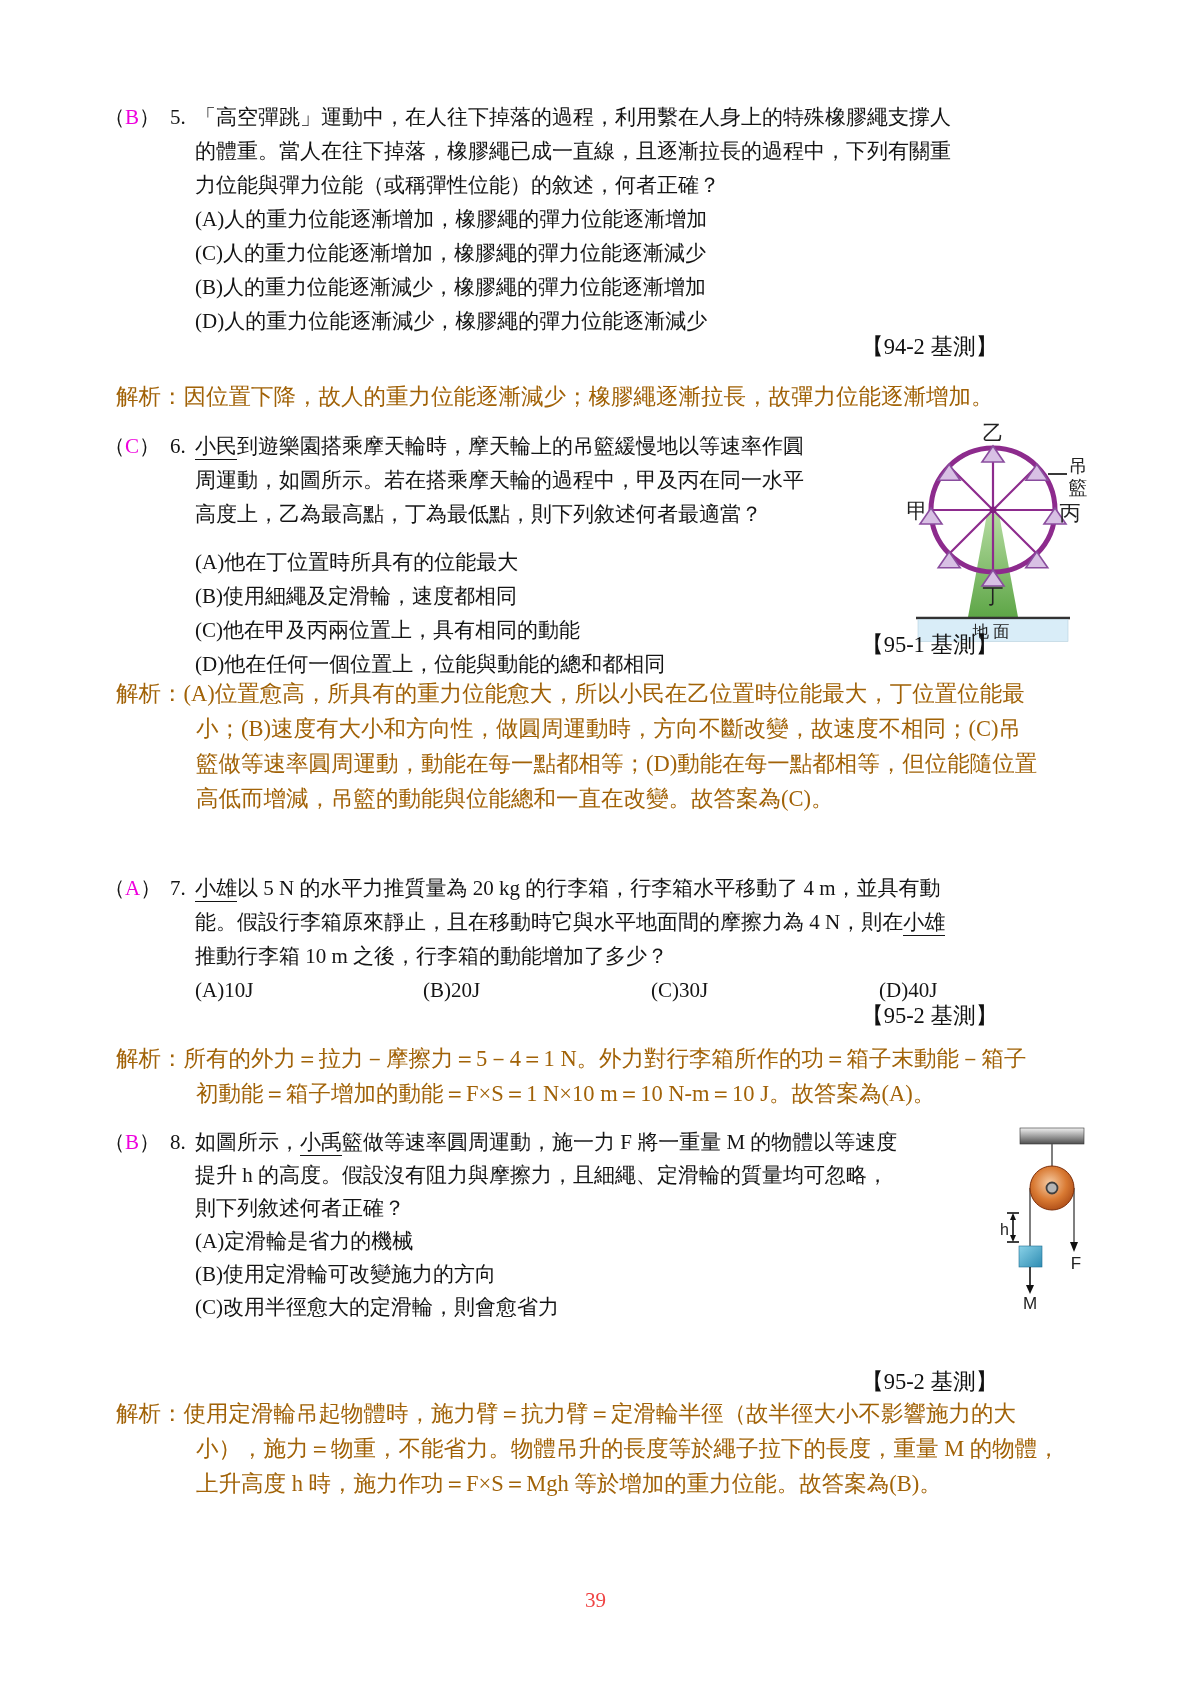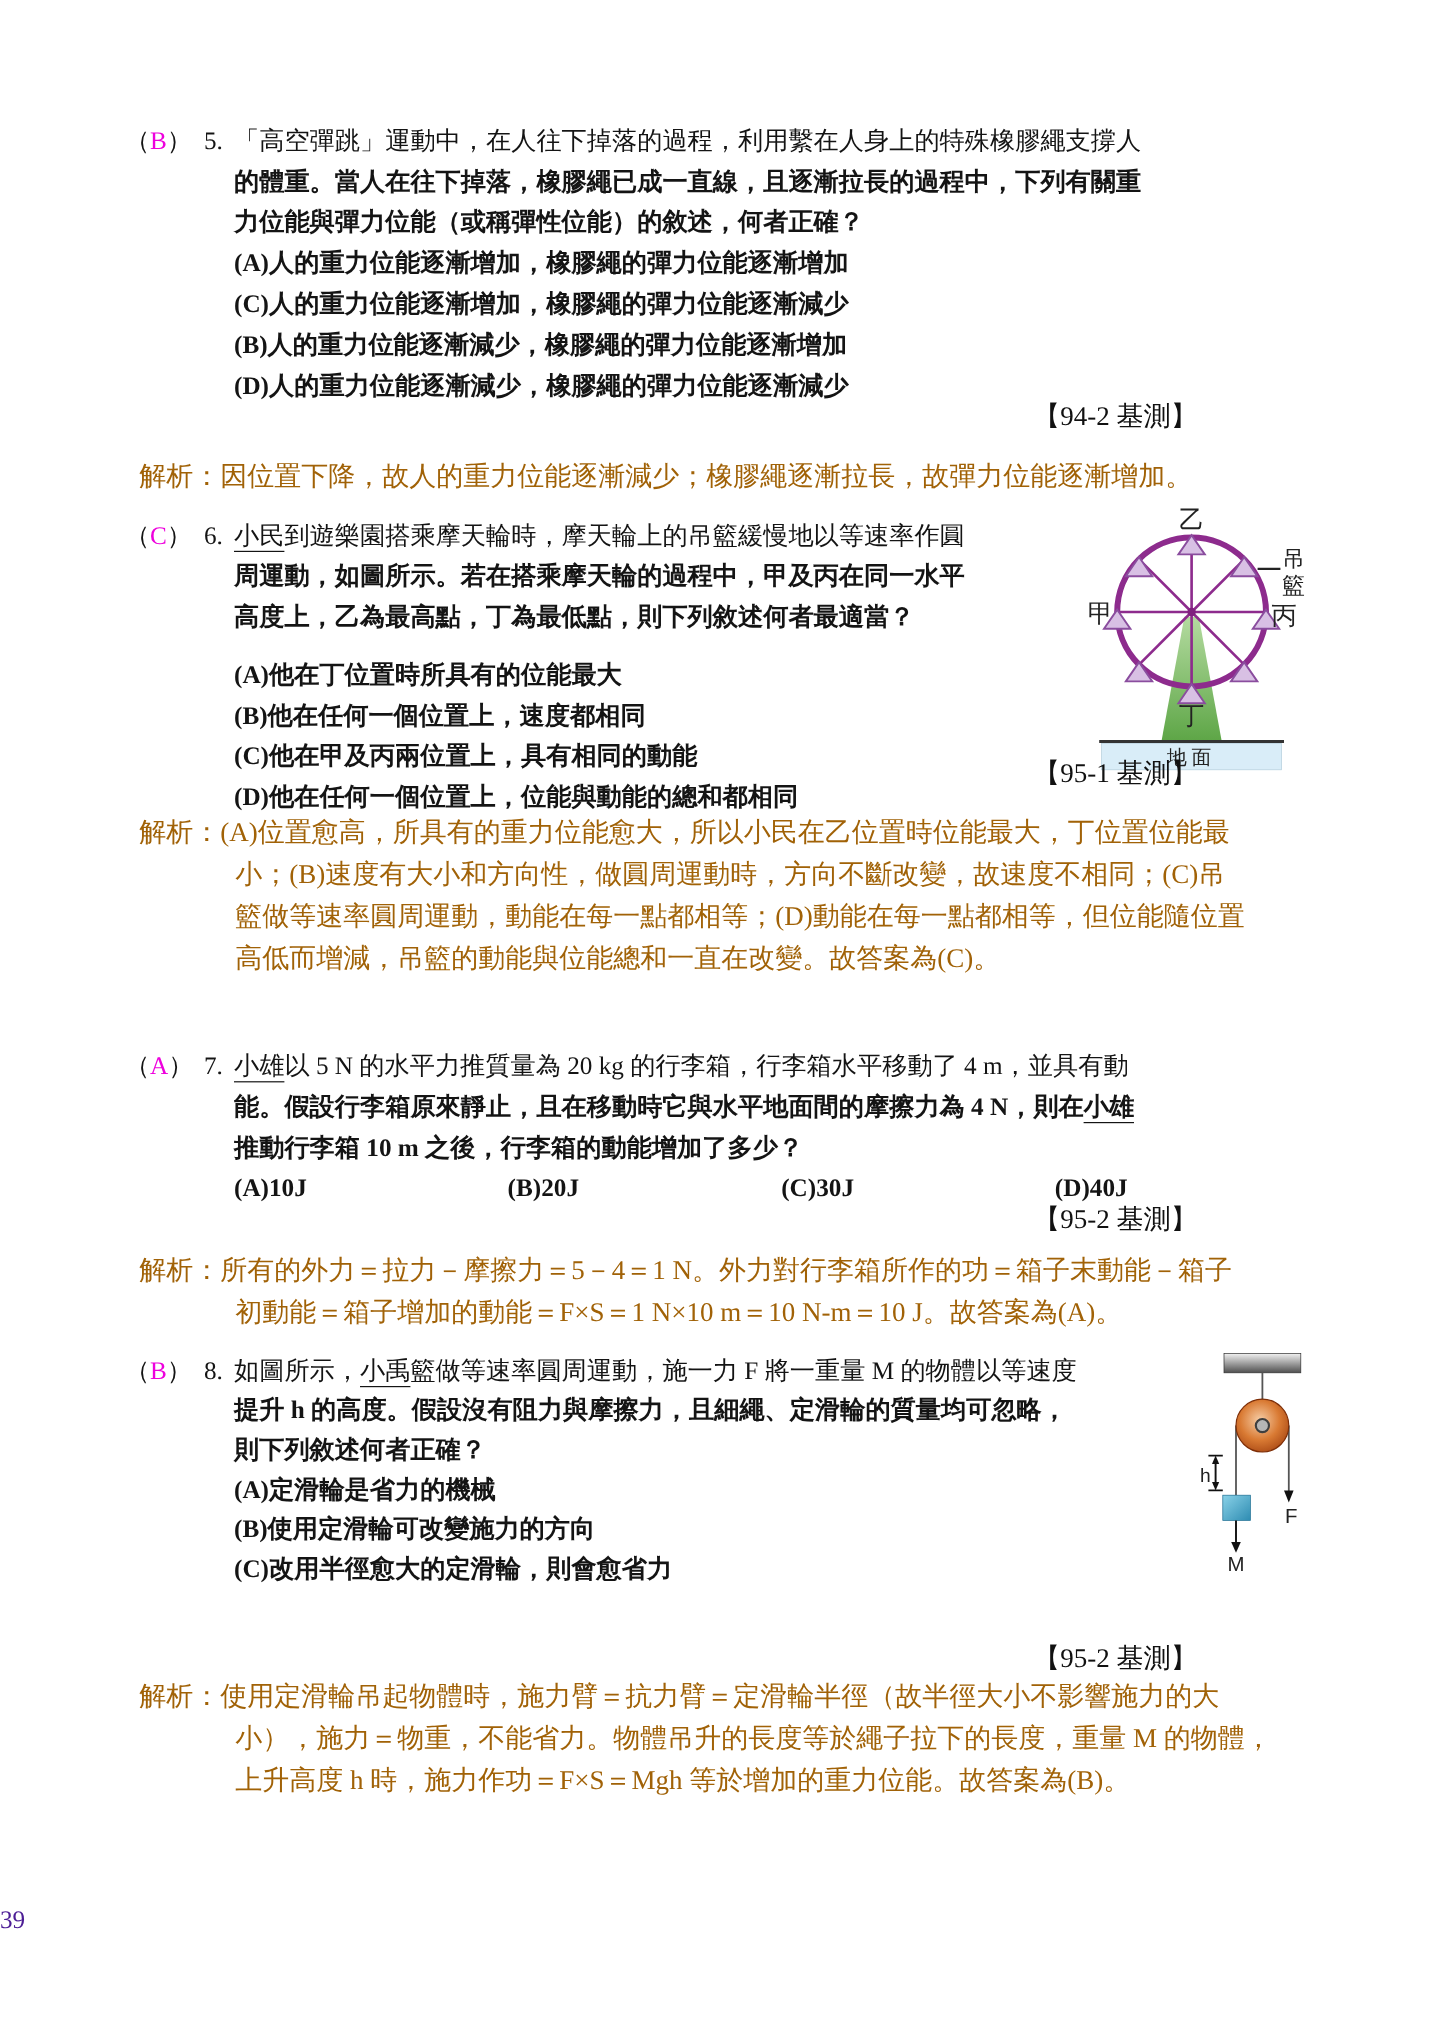--- a/index.html
+++ b/index.html
@@ -7,39 +7,39 @@
   body {
     width:1191px; height:1684px;
     font-family:"Liberation Serif","DejaVu Serif",serif;
     color:#141414;
   }
   .page { position:relative; width:1191px; height:1684px; background:#ffffff; overflow:hidden; }
 
   .qblock { position:absolute; left:104px; }
   .qline { white-space:nowrap; font-size:21px; line-height:34px; height:34px; }
   #q8-block .qline { line-height:33px; height:33px; }
-  .cont { margin-left:91px;font-weight:bold; }
+  .cont { margin-left:91px; }
   .ansbox { display:inline-block; width:66px; }
   .ans { color:#ee00dd; }
   .qnum { display:inline-block; width:25px; }
   .uname { border-bottom:1.6px solid #141414; padding-bottom:1px; }
   .spacer14 { height:14px; }
   .optrow span { display:inline-block; width:228px; }
 
   .source { position:absolute; right:193px; font-size:22.5px; color:#111; white-space:nowrap; }
 
   .exp { position:absolute; left:116px; color:#a16207; }
   .expline { white-space:nowrap; font-size:22.5px; line-height:35px; height:35px; }
   .expcont { margin-left:80px; }
 
   .diagram { position:absolute; }
   svg text.cjk { font-family:"Liberation Serif","DejaVu Serif",serif; }
   svg text.lat { font-family:"Liberation Sans","DejaVu Sans",sans-serif; }
 
-  .pagenum { position:absolute; top:1588px; left:0; width:100%; font-size:21px; color:#4c1d95; }
+  .pagenum { position:absolute; top:1588px; left:0; width:100%; text-align:center; font-size:21px; color:#ef4444; }
 </style>
 </head>
 <body>
 
 <div class="page">
 
   <section class="qblock" id="q5-block" style="top:100px">
     <div class="qline">
       <span class="ansbox"><span>（</span><span class="ans">B</span><span>）</span></span><span class="qnum">5.</span><span>「高空彈跳」運動中，在人往下掉落的過程，利用繫在人身上的特殊橡膠繩支撐人</span>
     </div>
@@ -57,21 +57,21 @@
   </div>
 
   <section class="qblock" id="q6-block" style="top:429px">
     <div class="qline">
       <span class="ansbox"><span>（</span><span class="ans">C</span><span>）</span></span><span class="qnum">6.</span><span class="uname">小民</span><span>到遊樂園搭乘摩天輪時，摩天輪上的吊籃緩慢地以等速率作圓</span>
     </div>
     <div class="qline cont">周運動，如圖所示。若在搭乘摩天輪的過程中，甲及丙在同一水平</div>
     <div class="qline cont">高度上，乙為最高點，丁為最低點，則下列敘述何者最適當？</div>
     <div class="spacer14"></div>
     <div class="qline cont">(A)他在丁位置時所具有的位能最大</div>
-    <div class="qline cont">(B)他在任何一個位置上，速度都相同</div>
+    <div class="qline cont">(B)使用細繩及定滑輪，速度都相同</div>
     <div class="qline cont">(C)他在甲及丙兩位置上，具有相同的動能</div>
     <div class="qline cont">(D)他在任何一個位置上，位能與動能的總和都相同</div>
   </section>
 
   <div class="diagram" style="left:898px; top:396px">
     <svg width="195" height="250" viewBox="0 0 195 250">
       <defs>
         <linearGradient id="gradPillar" x1="0" y1="0" x2="0" y2="1">
           <stop offset="0" stop-color="#b4dba0"></stop>
           <stop offset="1" stop-color="#5ea647"></stop>

